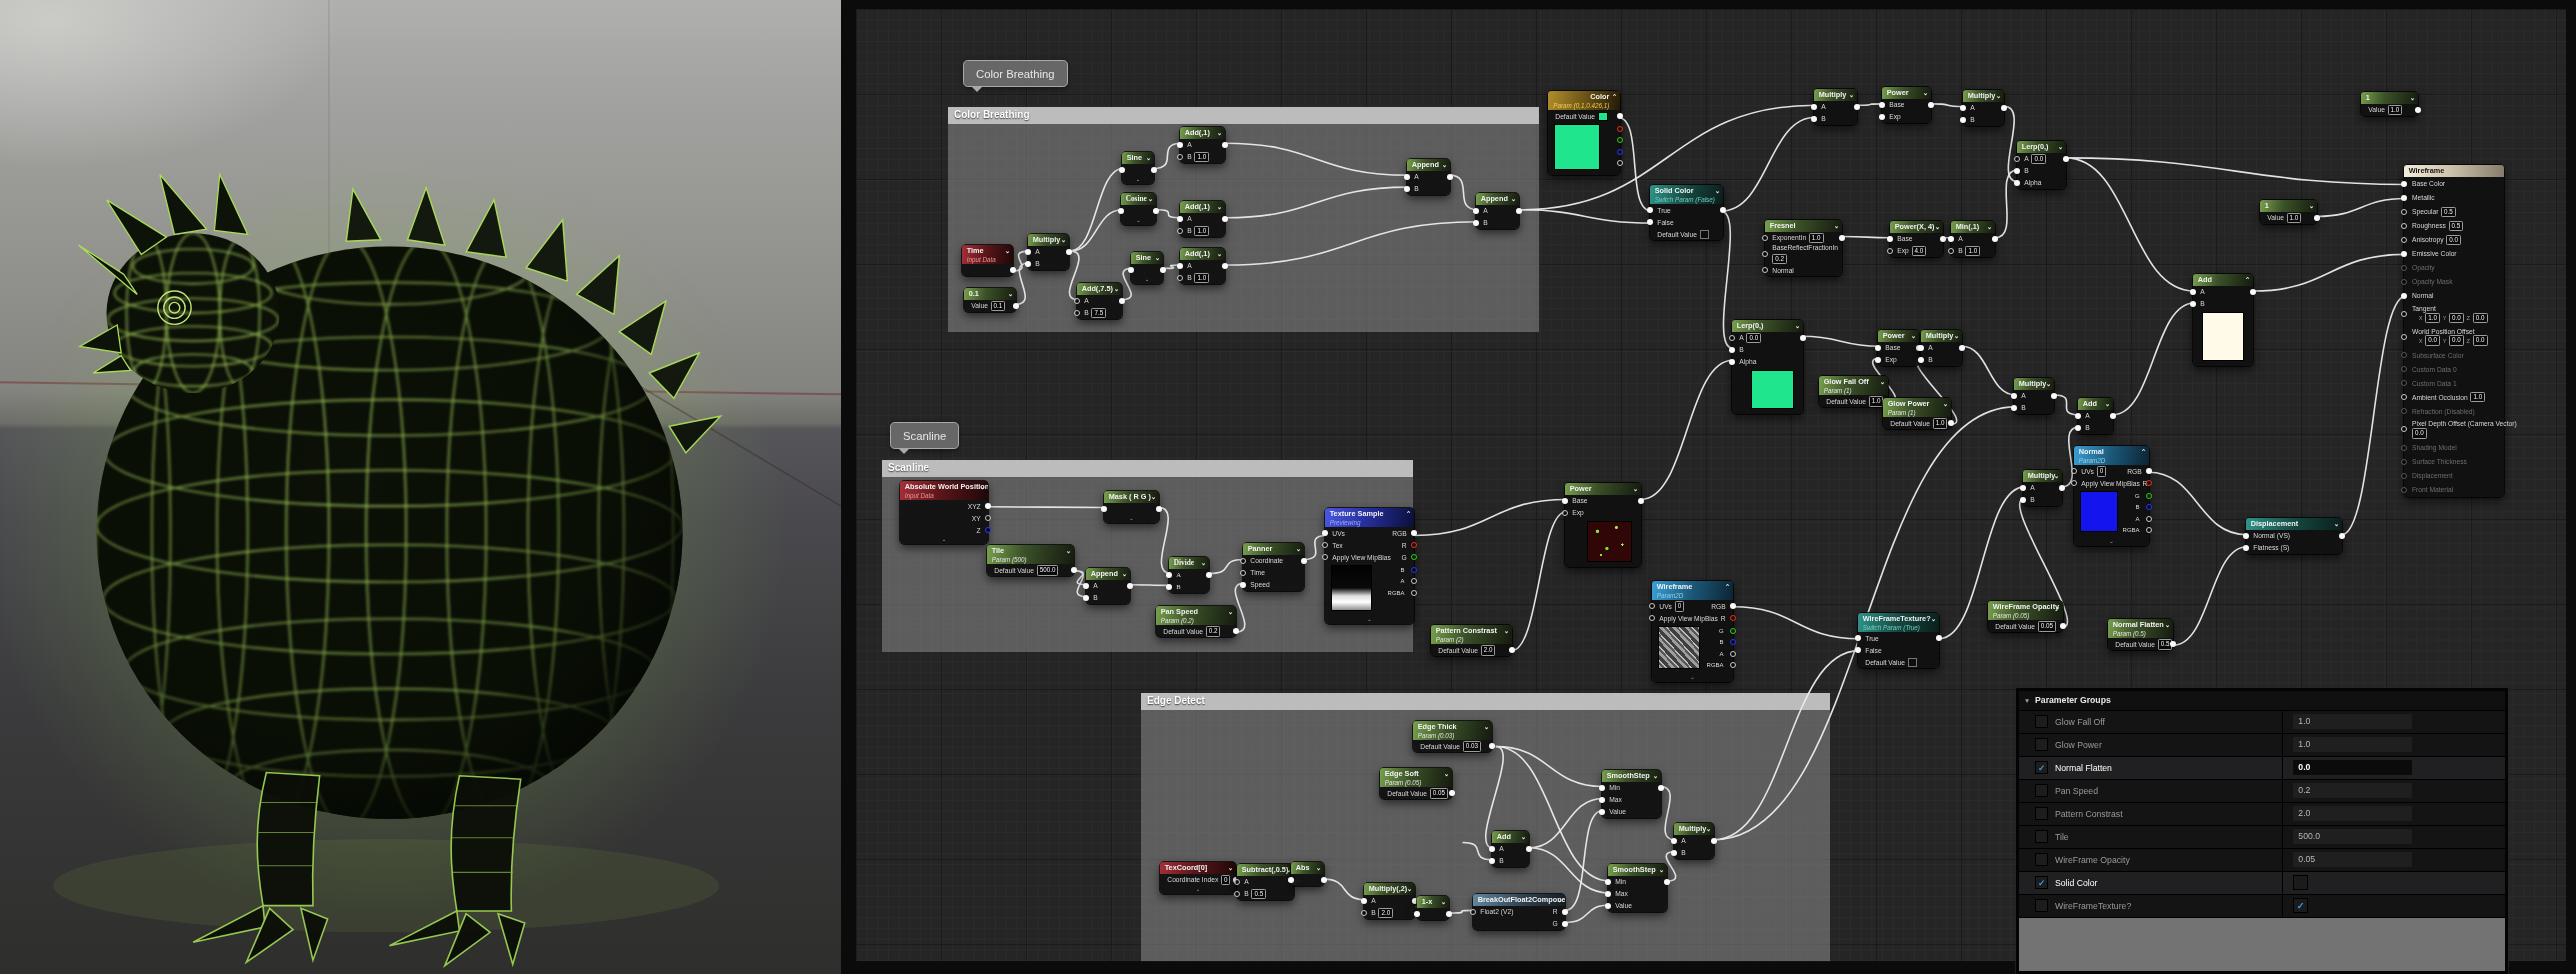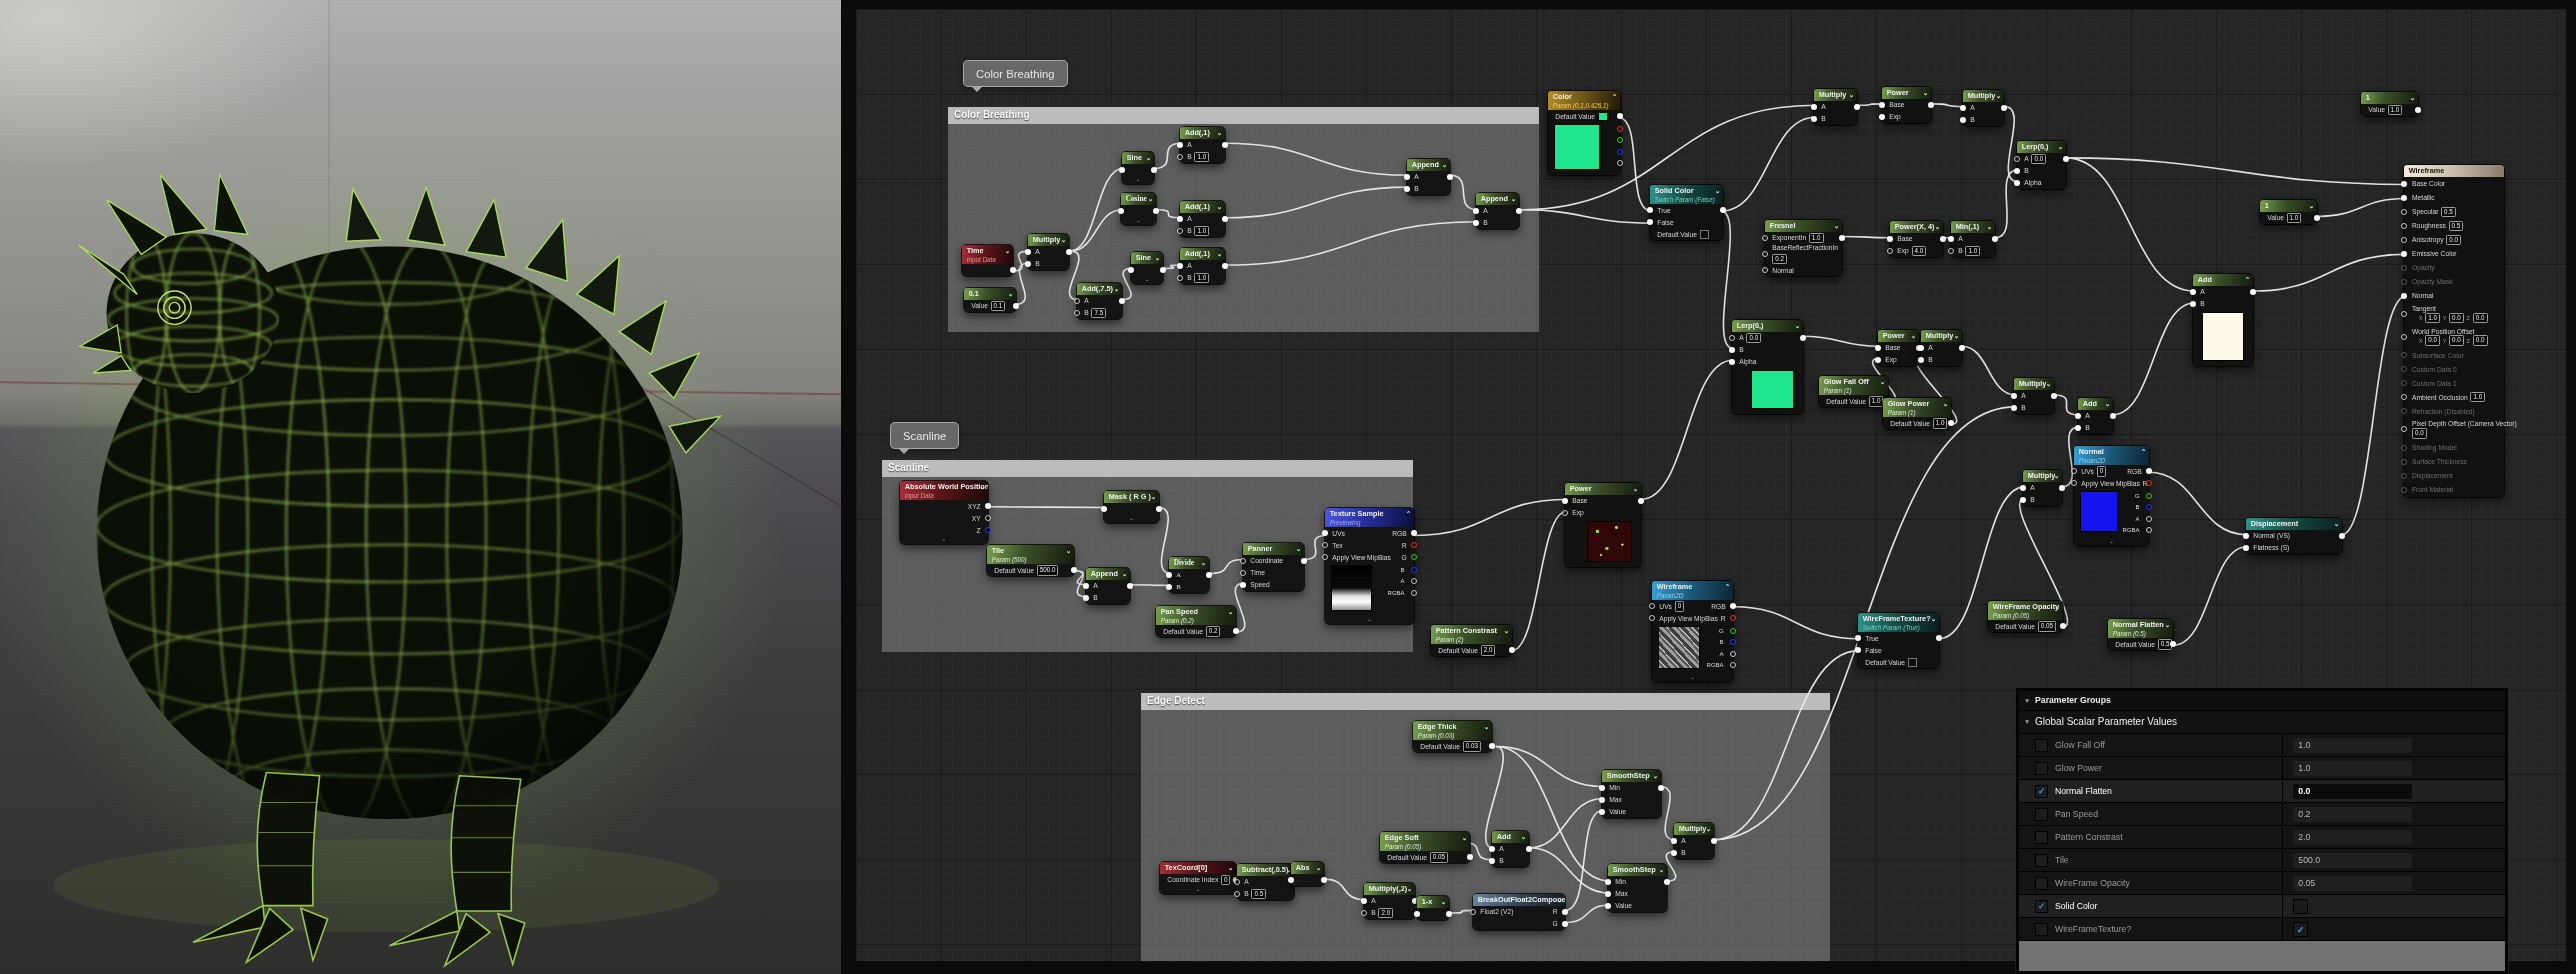--- a/index.html
+++ b/index.html
@@ -37,21 +37,21 @@
 
   
   .node{position:absolute;background:rgba(17,17,17,.96);border-radius:4px;z-index:4;
     box-shadow:0 4px 9.3px rgba(0,0,0,.6),0 0 0 0.7px #000;font-size:6.7px;color:#d8d8d8;}
   .hdr{position:relative;padding:1.3px 10.7px 1.3px 4.7px;border-radius:3.3px 3.3px 0 0;color:#f2f2f2;
     font-size:7.3px;font-weight:bold;line-height:9.3px;white-space:nowrap;overflow:hidden;}
   .hdr .sub{display:block;font-weight:normal;font-style:italic;font-size:6.3px;line-height:7.3px;opacity:.9;}
   .chev{position:absolute;right:2.7px;top:1.3px;font-size:6.7px;color:#e0e0e0;}
   .hdr-green{background:linear-gradient(100deg,#78a04e 0%,#3b5128 42%,#151b0f 100%);}
   .hdr-red{background:linear-gradient(100deg,#a63038 0%,#5d161a 45%,#1e0708 100%);}
-  .hdr-gold{background:linear-gradient(100deg,#b18d2b 0%,#6f5717 48%,#231a06 100%);}
+  .hdr-gold{background:linear-gradient(100deg,#b18d2b 0%,#6f5717 48%,#231a06 100%);text-align:right;}
   .hdr-gold .sub{color:#ffd75e;}
   .hdr-teal{background:linear-gradient(100deg,#2f948a 0%,#15463f 52%,#0a1e1c 100%);}
   .hdr-teal .sub{color:#7fd8cc;}
   .hdr-blue{background:linear-gradient(100deg,#4a58e0 0%,#2730a0 45%,#0b0f38 100%);}
   .hdr-blue .sub{color:#aab4ff;}
   .hdr-steel{background:linear-gradient(100deg,#39a0d6 0%,#1b5878 50%,#0c2434 100%);}
   .hdr-steel .sub{color:#9fd6f0;}
   .hdr-steel2{background:linear-gradient(100deg,#64879f 0%,#2e414f 55%,#141d24 100%);}
   .hdr-red .sub{color:#f0a0a0;}
   .hdr-mat{background:linear-gradient(90deg,#f3ecdb 0%,#cfc4ad 45%,#877c6c 100%);color:#151515;border-radius:3.3px 3.3px 0 0;}
@@ -974,21 +974,21 @@
         </div>
       </div>
       <div class="node" style="left: 1413px; top: 721px; width: 79px;">
         <div class="hdr hdr-green"><span>Edge Thick</span><span class="sub">Param (0.03)</span><span class="chev">⌄</span></div>
         <div class="row">
           <span class="lbl">Default Value</span>
           <span class="vbox">0.03</span>
           <span class="pin out p-f"></span>
         </div>
       </div>
-      <div class="node" style="left: 1380px; top: 832px; width: 90px;">
+      <div class="node" style="left: 1380px; top: 768px; width: 72px;">
         <div class="hdr hdr-green"><span>Edge Soft</span><span class="sub">Param (0.05)</span><span class="chev">⌄</span></div>
         <div class="row">
           <span class="lbl">Default Value</span>
           <span class="vbox">0.05</span>
           <span class="pin out p-f"></span>
         </div>
       </div>
       <div class="node" style="left: 1492px; top: 831px; width: 37px;">
         <div class="hdr hdr-green"><span>Add</span><span class="chev">⌄</span></div>
         <div class="row">
@@ -1215,24 +1215,20 @@
           <span class="lbl dim">Front Material</span>
         </div>
       </div>
     </div>
 
   <div id="ppanel">
       <div class="prow head">
         <span class="tri">▼</span>
         <span class="plabel">Parameter Groups</span>
       </div>
-      <div class="prow section">
-        <span class="tri">▼</span>
-        <span class="plabel">Global Scalar Parameter Values</span>
-      </div>
       <div class="prow">
         <span class="pchk"></span>
         <span class="plabel ">Glow Fall Off</span>
         <span class="pdivider"></span>
         <span class="pval">1.0</span>
       </div>
       <div class="prow">
         <span class="pchk"></span>
         <span class="plabel ">Glow Power</span>
         <span class="pdivider"></span>

